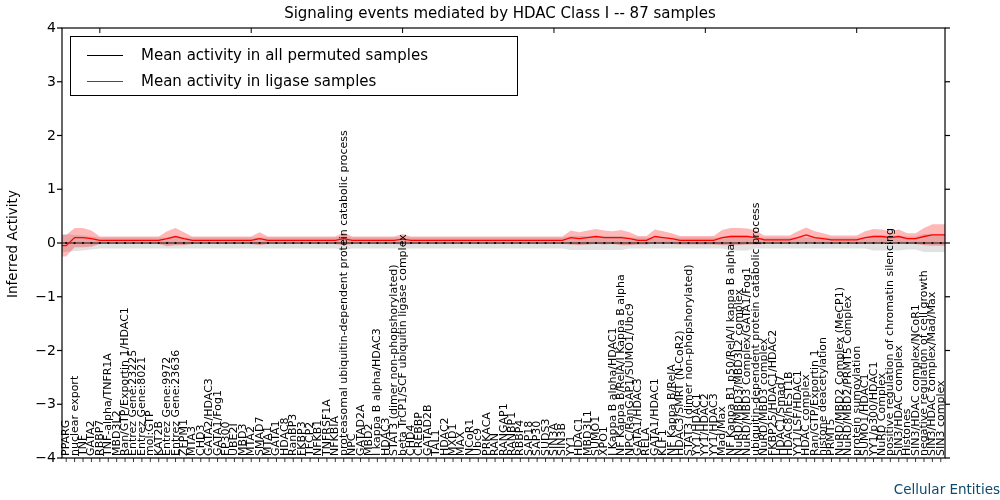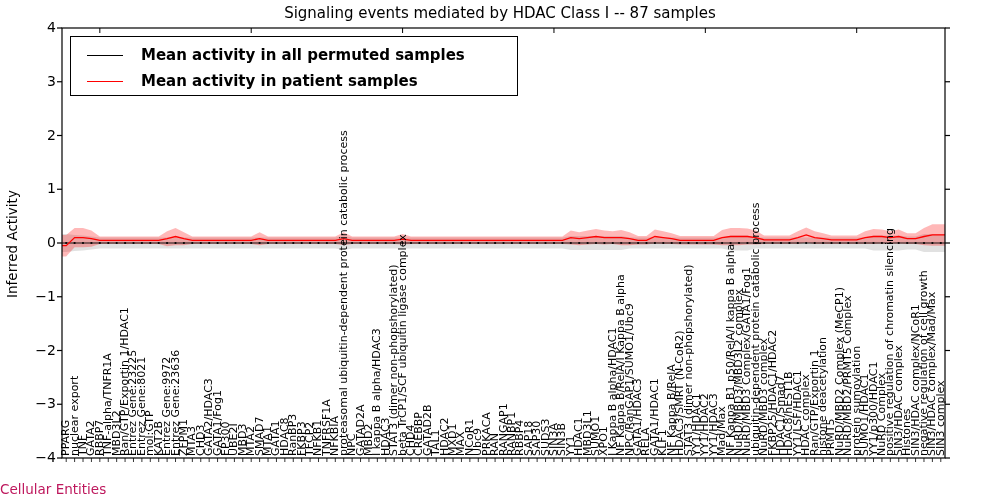--- a/index.html
+++ b/index.html
@@ -2,31 +2,31 @@
 <html><head>
 <meta charset="utf-8">
 <style>
   html,body{margin:0;padding:0;background:#fff;}
   .fig{position:relative;width:1000px;height:500px;background:#ffffff;
        font-family:"DejaVu Sans","Liberation Sans",sans-serif;overflow:hidden;}
   .title{position:absolute;left:0;top:4px;width:1000px;text-align:center;
          font-size:15px;color:#000;}
   .ylabel{position:absolute;left:-58px;top:236px;width:140px;text-align:center;
           font-size:13.5px;color:#000;transform:rotate(-90deg);}
-  .xlabel{position:absolute;left:0;top:481px;width:1000px;text-align:left;
-          font-size:13.5px;color:#be185d;}
+  .xlabel{position:absolute;left:0;top:481px;width:1000px;text-align:right;
+          font-size:13.5px;color:#0c4a6e;}
   .ytick{position:absolute;left:18px;width:38px;text-align:right;
          font-size:14px;color:#000;}
   .xticklab{position:absolute;font-size:11px;line-height:13px;color:#000;
             white-space:nowrap;transform:rotate(-90deg);transform-origin:0 100%;}
   .legend{position:absolute;left:70px;top:36px;width:448px;height:60px;
           border:1.2px solid #000;background:#fff;box-sizing:border-box;}
   .legend-row{position:absolute;left:0;height:24px;display:flex;align-items:center;}
   .legend-swatch{width:36px;height:0;border-top:1.6px solid #000;margin-left:16px;}
-  .legend-text{margin-left:18px;font-size:15px;color:#000;white-space:nowrap;font-weight:bold;}
+  .legend-text{margin-left:18px;font-size:15px;color:#000;white-space:nowrap;}
   svg{position:absolute;left:0;top:0;}
 </style>
 </head>
 <body>
 
 <div class="fig">
   <div class="title">Signaling events mediated by HDAC Class I -- 87 samples</div>
 
   <svg id="plot-svg" width="1000" height="500">
       <polygon points="62.0,233.9 66.2,233.9 74.6,234.9 83.0,235.5 91.4,236.5 99.8,237.6 108.3,237.6 116.7,237.6 125.1,237.6 133.5,237.6 141.9,237.6 150.3,237.6 158.7,237.6 167.1,237.6 175.5,237.6 183.9,237.6 192.3,237.6 200.8,237.6 209.2,237.6 217.6,237.6 226.0,237.6 234.4,237.6 242.8,237.6 251.2,237.6 259.6,237.6 268.0,237.6 276.4,237.6 284.9,237.6 293.3,237.6 301.7,237.6 310.1,237.6 318.5,237.6 326.9,237.6 335.3,237.6 343.7,236.0 352.1,237.6 360.5,237.6 368.9,237.6 377.4,237.6 385.8,237.6 394.2,237.6 402.6,237.6 411.0,237.6 419.4,237.6 427.8,237.6 436.2,237.6 444.6,237.6 453.0,237.6 461.5,237.6 469.9,237.6 478.3,237.6 486.7,237.6 495.1,237.6 503.5,237.6 511.9,237.6 520.3,237.6 528.7,237.6 537.1,237.6 545.5,237.6 554.0,237.6 562.4,237.6 570.8,236.0 579.2,236.0 587.6,236.0 596.0,236.0 604.4,236.0 612.8,236.0 621.2,236.0 629.6,237.6 638.1,237.6 646.5,237.6 654.9,237.6 663.3,237.6 671.7,237.6 680.1,237.6 688.5,237.6 696.9,237.6 705.3,237.6 713.7,237.6 722.1,237.6 730.6,235.5 739.0,235.5 747.4,235.5 755.8,237.6 764.2,237.6 772.6,237.6 781.0,237.6 789.4,237.6 797.8,237.6 806.2,237.6 814.7,237.6 823.1,237.6 831.5,237.6 839.9,237.6 848.3,237.6 856.7,237.6 865.1,237.6 873.5,235.5 881.9,235.5 890.3,235.5 898.7,235.5 907.2,236.5 915.6,236.5 924.0,233.9 932.4,233.9 940.8,233.9 945.0,233.9 945.0,252.1 940.8,252.1 932.4,252.1 924.0,252.1 915.6,249.5 907.2,249.5 898.7,250.5 890.3,250.5 881.9,250.5 873.5,250.5 865.1,248.4 856.7,248.4 848.3,248.4 839.9,248.4 831.5,248.4 823.1,248.4 814.7,248.4 806.2,248.4 797.8,248.4 789.4,248.4 781.0,248.4 772.6,248.4 764.2,248.4 755.8,248.4 747.4,250.5 739.0,250.5 730.6,250.5 722.1,248.4 713.7,248.4 705.3,248.4 696.9,248.4 688.5,248.4 680.1,248.4 671.7,248.4 663.3,248.4 654.9,248.4 646.5,248.4 638.1,248.4 629.6,248.4 621.2,250.0 612.8,250.0 604.4,250.0 596.0,250.0 587.6,250.0 579.2,250.0 570.8,250.0 562.4,248.4 554.0,248.4 545.5,248.4 537.1,248.4 528.7,248.4 520.3,248.4 511.9,248.4 503.5,248.4 495.1,248.4 486.7,248.4 478.3,248.4 469.9,248.4 461.5,248.4 453.0,248.4 444.6,248.4 436.2,248.4 427.8,248.4 419.4,248.4 411.0,248.4 402.6,248.4 394.2,248.4 385.8,248.4 377.4,248.4 368.9,248.4 360.5,248.4 352.1,248.4 343.7,250.0 335.3,248.4 326.9,248.4 318.5,248.4 310.1,248.4 301.7,248.4 293.3,248.4 284.9,248.4 276.4,248.4 268.0,248.4 259.6,248.4 251.2,248.4 242.8,248.4 234.4,248.4 226.0,248.4 217.6,248.4 209.2,248.4 200.8,248.4 192.3,248.4 183.9,248.4 175.5,248.4 167.1,248.4 158.7,248.4 150.3,248.4 141.9,248.4 133.5,248.4 125.1,248.4 116.7,248.4 108.3,248.4 99.8,248.4 91.4,249.5 83.0,250.5 74.6,251.1 66.2,252.1 62.0,252.1" fill="#aaaaaa" opacity="0.35" stroke="none"></polygon>
@@ -273,21 +273,21 @@
   <div class="ylabel">Inferred Activity</div>
   <div class="xlabel">Cellular Entities</div>
 
   <div class="legend">
     <div class="legend-row" style="top:6px;">
       <div class="legend-swatch" style="border-top-color: rgb(0, 0, 0);"></div>
       <div class="legend-text">Mean activity in all permuted samples</div>
     </div>
     <div class="legend-row" style="top:32px;">
       <div class="legend-swatch" style="border-top-color: rgb(255, 0, 0);"></div>
-      <div class="legend-text">Mean activity in patient samples</div>
+      <div class="legend-text">Mean activity in ligase samples</div>
     </div>
   </div>
 
   <div id="ytick-labels">
       <div class="ytick" style="top: 19px;">4</div>
       <div class="ytick" style="top: 72.75px;">3</div>
       <div class="ytick" style="top: 126.5px;">2</div>
       <div class="ytick" style="top: 180.25px;">1</div>
       <div class="ytick" style="top: 234px;">0</div>
       <div class="ytick" style="top: 287.75px;">−1</div>

